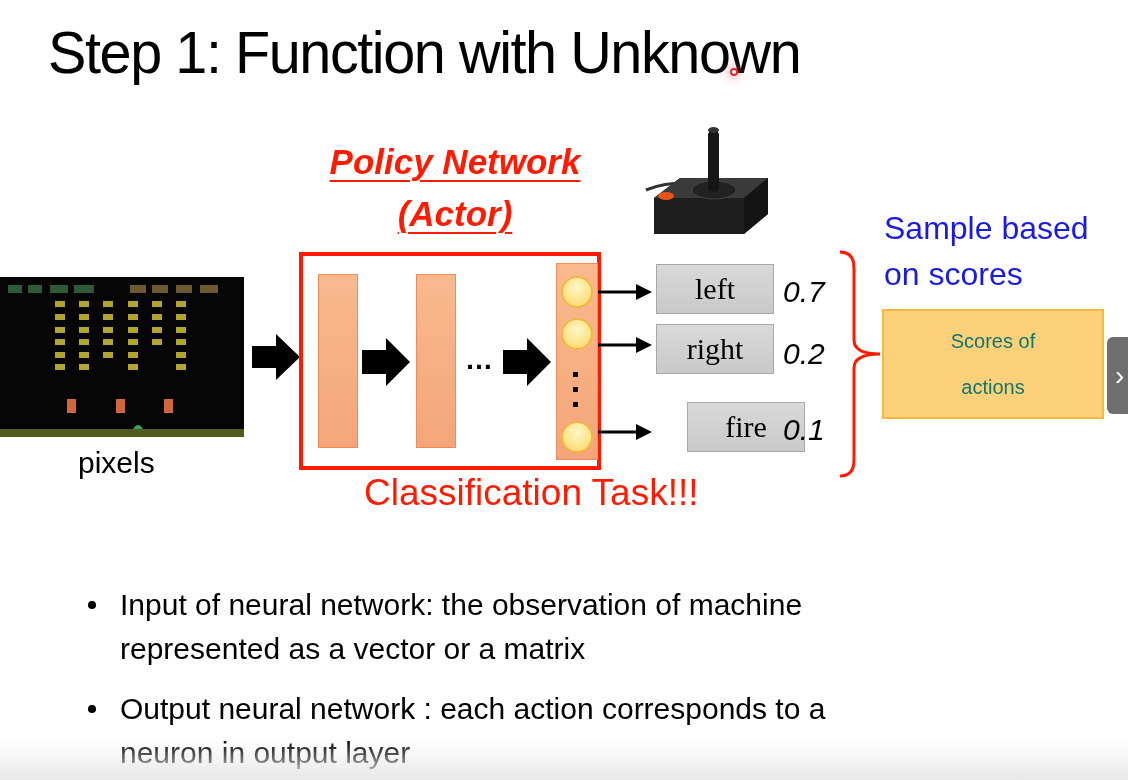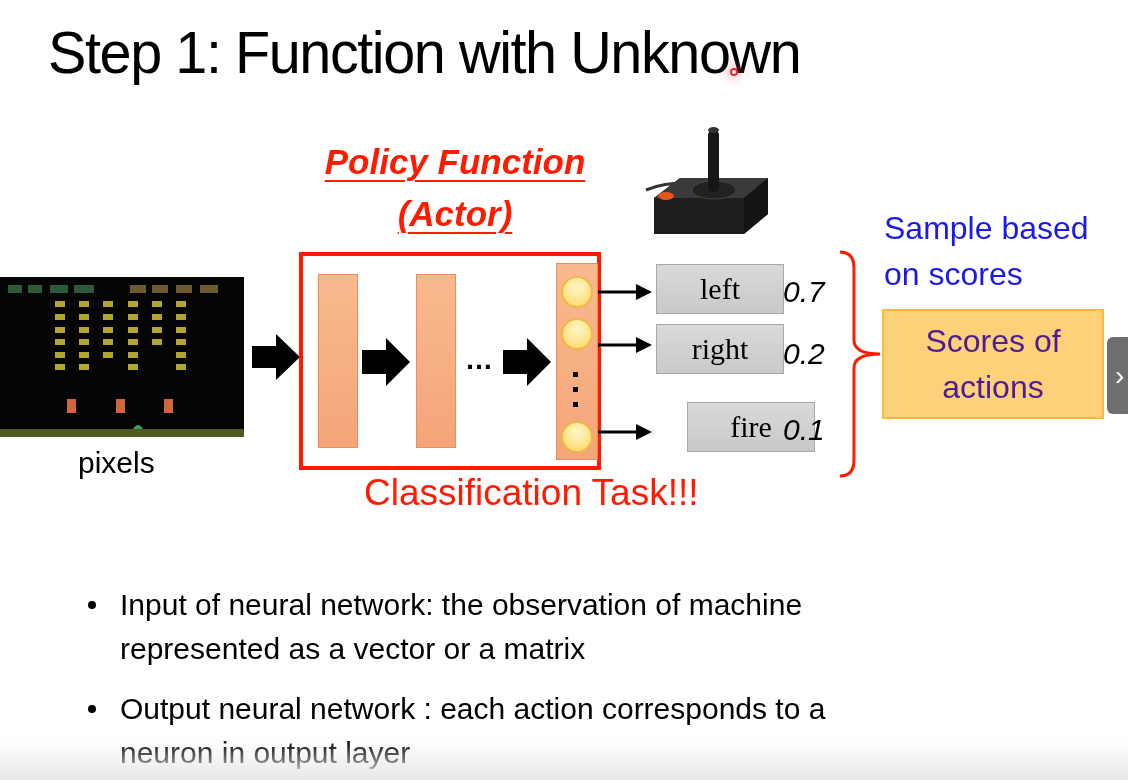--- a/index.html
+++ b/index.html
@@ -40,31 +40,31 @@
       border: 1px solid #f08c55; box-sizing: border-box;
     }
     .neuron {
       width: 32px; height: 32px; border-radius: 50%;
       background: radial-gradient(circle at 50% 35%, #fff7c8, #fcd560);
       border: 2px solid #f0b840; box-sizing: border-box;
     }
     .vdot { width: 5px; height: 5px; background: #000; }
     .hdots { font-size: 28px; font-weight: bold; letter-spacing: 1px; }
     .action-box {
-      width: 128px; height: 50px; background: linear-gradient(#d9d9d9, #c9c9c9);
+      width: 118px; height: 50px; background: linear-gradient(#d9d9d9, #c9c9c9);
       border: 1px solid #a8a8a8; box-sizing: border-box;
       font-family: "Liberation Serif", serif; font-size: 30px;
       display: flex; align-items: center; justify-content: center;
     }
     .score-val { font-size: 30px; font-style: italic; }
     .sample-text { left: 884px; top: 205px; color: #1a1ae6; font-size: 32px; line-height: 46px; }
     .scores-box {
       left: 882px; top: 309px; width: 222px; height: 110px;
       background: #fdd07a; border: 2px solid #f5b940; box-sizing: border-box;
-      color: #4c1d95; font-size: 32px; line-height: 46px; text-align: center;
+      color: #0f766e; font-size: 20px; line-height: 46px; text-align: center;
       display: flex; flex-direction: column; justify-content: center;
     }
     .classification { left: 364px; top: 472px; color: #ff1a00; font-size: 37px; }
     .bullets { left: 88px; top: 583px; width: 960px; font-size: 30px; line-height: 44px; }
     .bullet-item { position: relative; padding-left: 32px; margin-bottom: 16px; }
     .bullet-item .dot {
       position: absolute; left: 0; top: 18px; width: 8px; height: 8px; border-radius: 50%; background: #000;
     }
     .next-tab {
       left: 1107px; top: 337px; width: 30px; height: 77px; background: #6e6e6e;
@@ -76,21 +76,21 @@
       background: linear-gradient(rgba(240,240,240,0), rgba(232,232,232,1));
     }
   </style>
 </head>
 <body>
 
 <div class="abs title">Step 1: Function with Unknown</div>
 <div class="abs cursor-dot"></div>
 
 <div class="abs policy-title">
-  <span>Policy Function</span><br>
+  <span>Policy Network</span><br>
   <span>(Actor)</span>
 </div>
 
 <svg class="abs" style="left:640px; top:118px;" width="140" height="120">
   <path d="M6 72 Q 30 62 70 66" stroke="#333" stroke-width="3" fill="none"></path>
   <path d="M14 80 L 40 60 L 128 60 L 128 96 L 104 116 L 16 116 Z" fill="#2a2a2a"></path>
   <path d="M14 80 L 104 80 L 128 60 L 40 60 Z" fill="#3a3a3a"></path>
   <rect x="14" y="80" width="90" height="36" fill="#1e1e1e"></rect>
   <path d="M104 80 L 128 60 L 128 96 L 104 116 Z" fill="#141414"></path>
   <ellipse cx="74" cy="72" rx="22" ry="9" fill="#222" stroke="#444" stroke-width="1"></ellipse>

